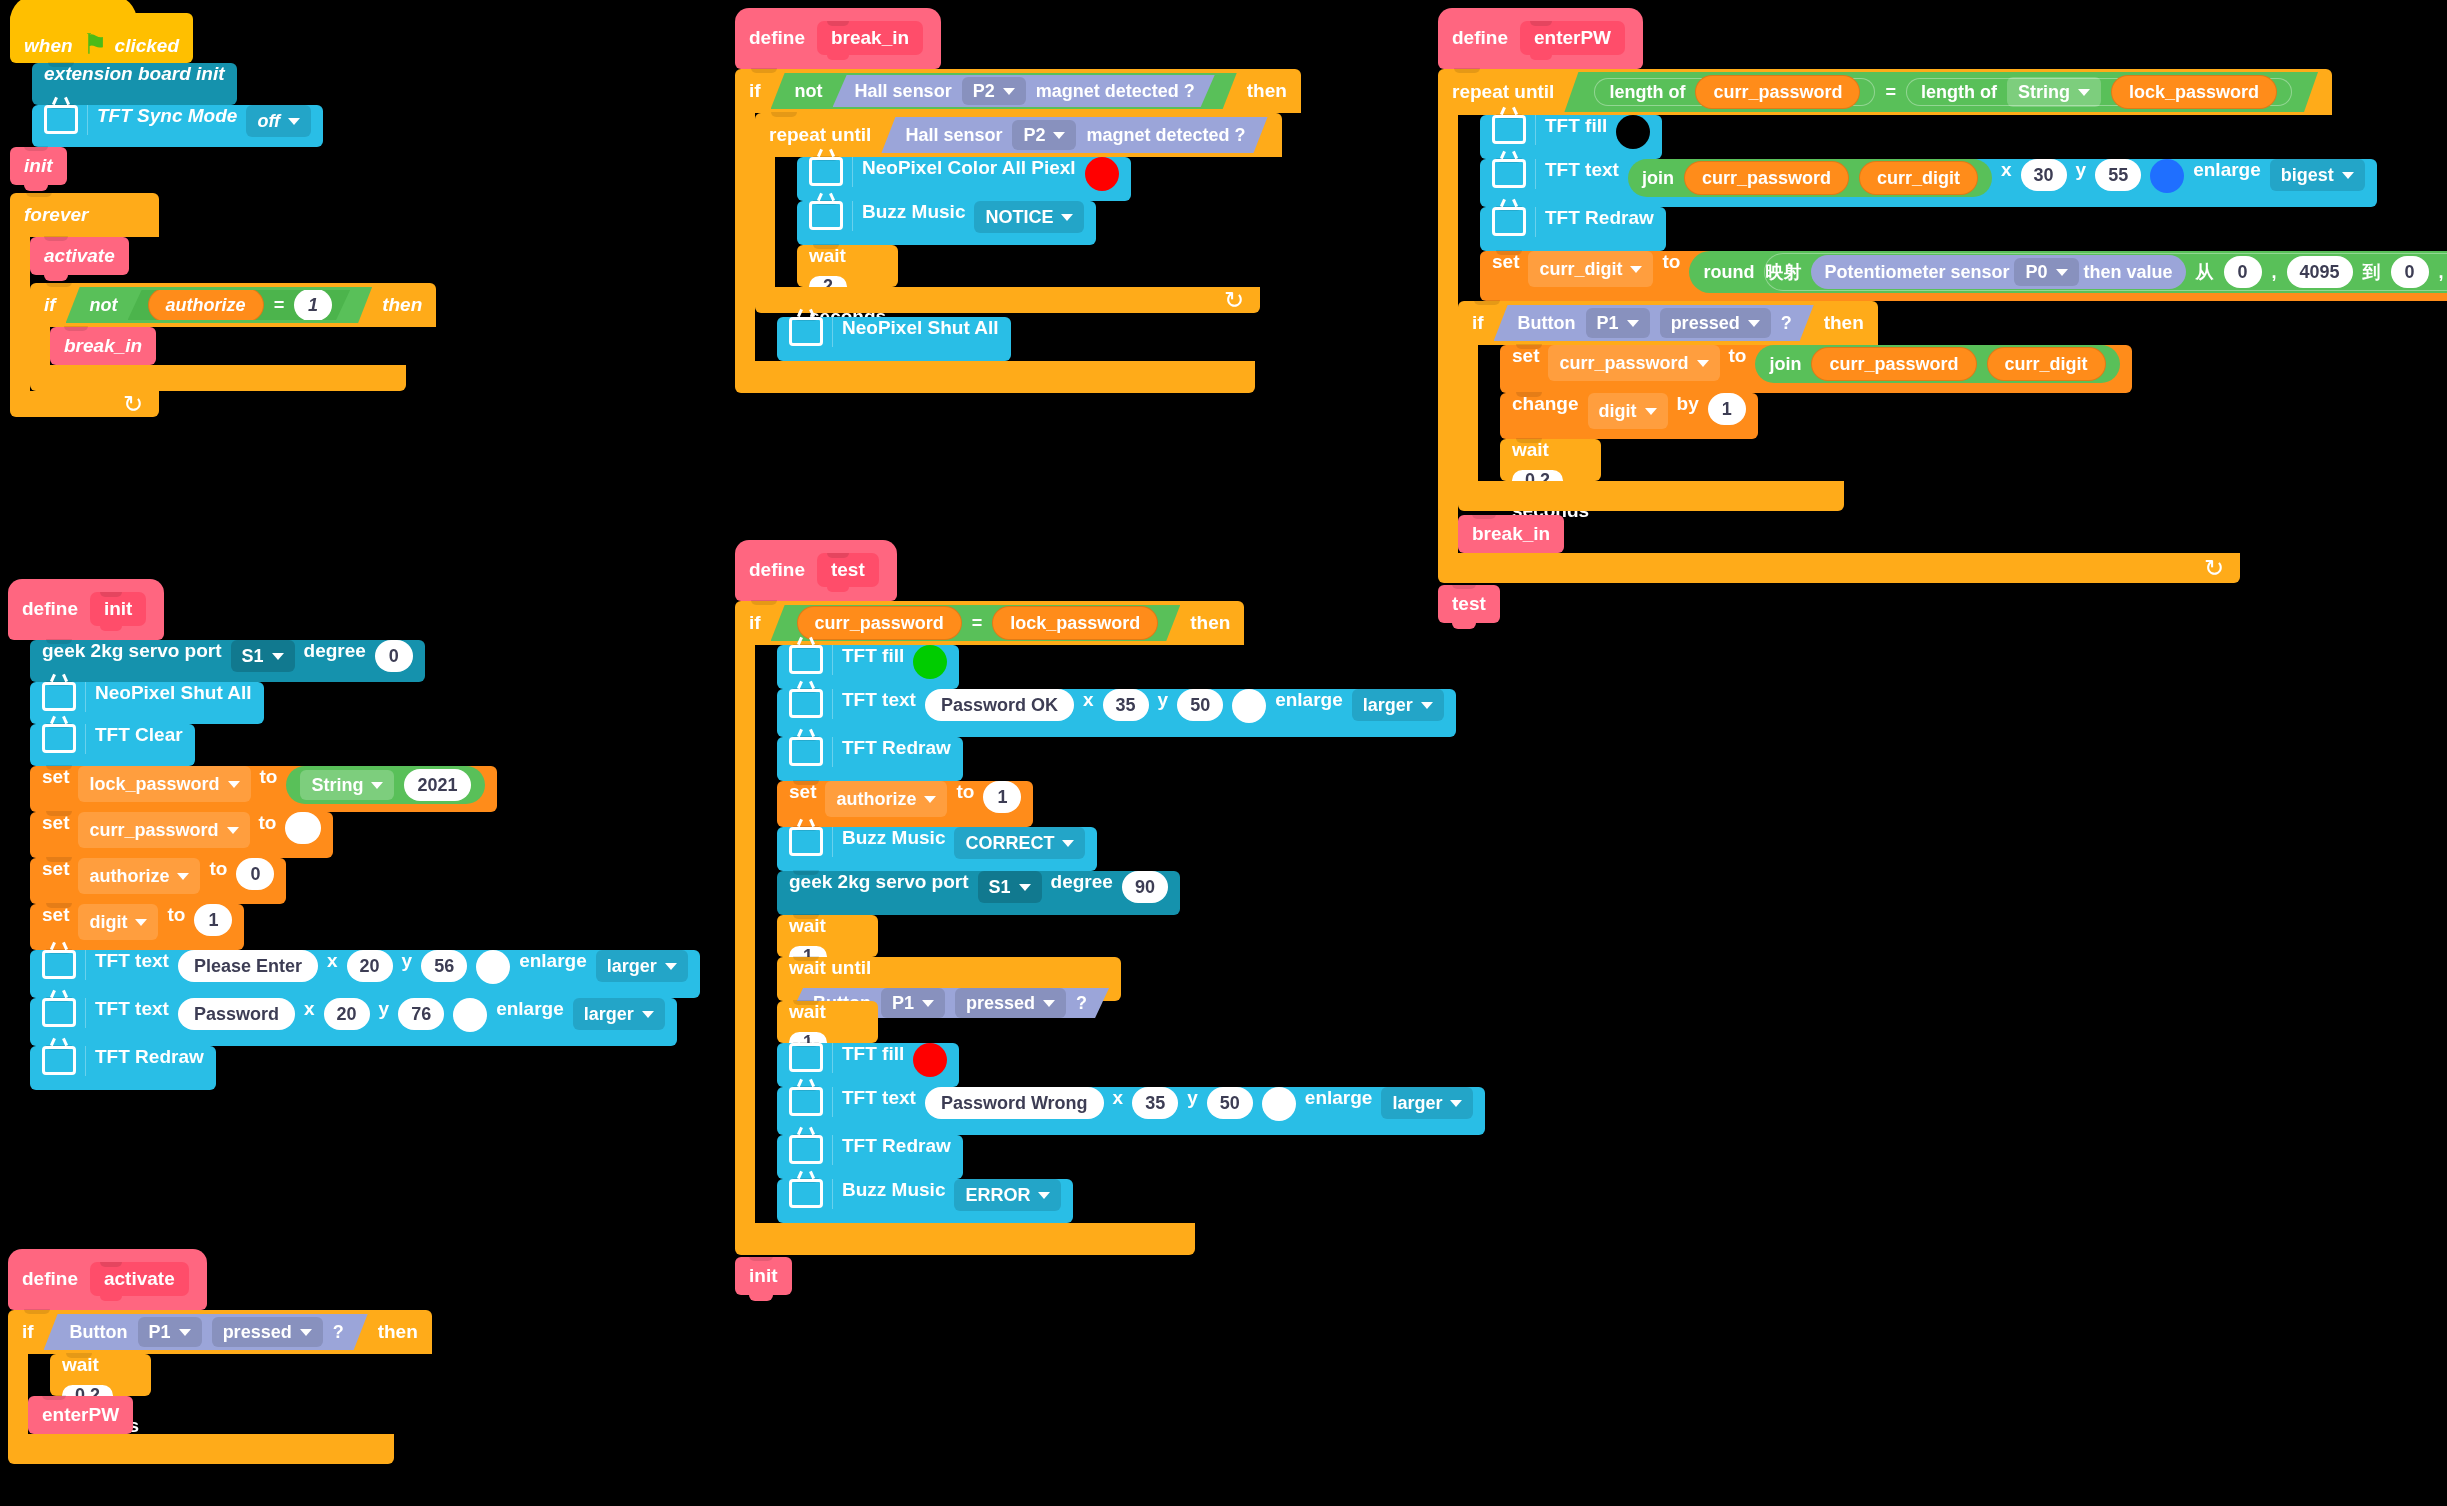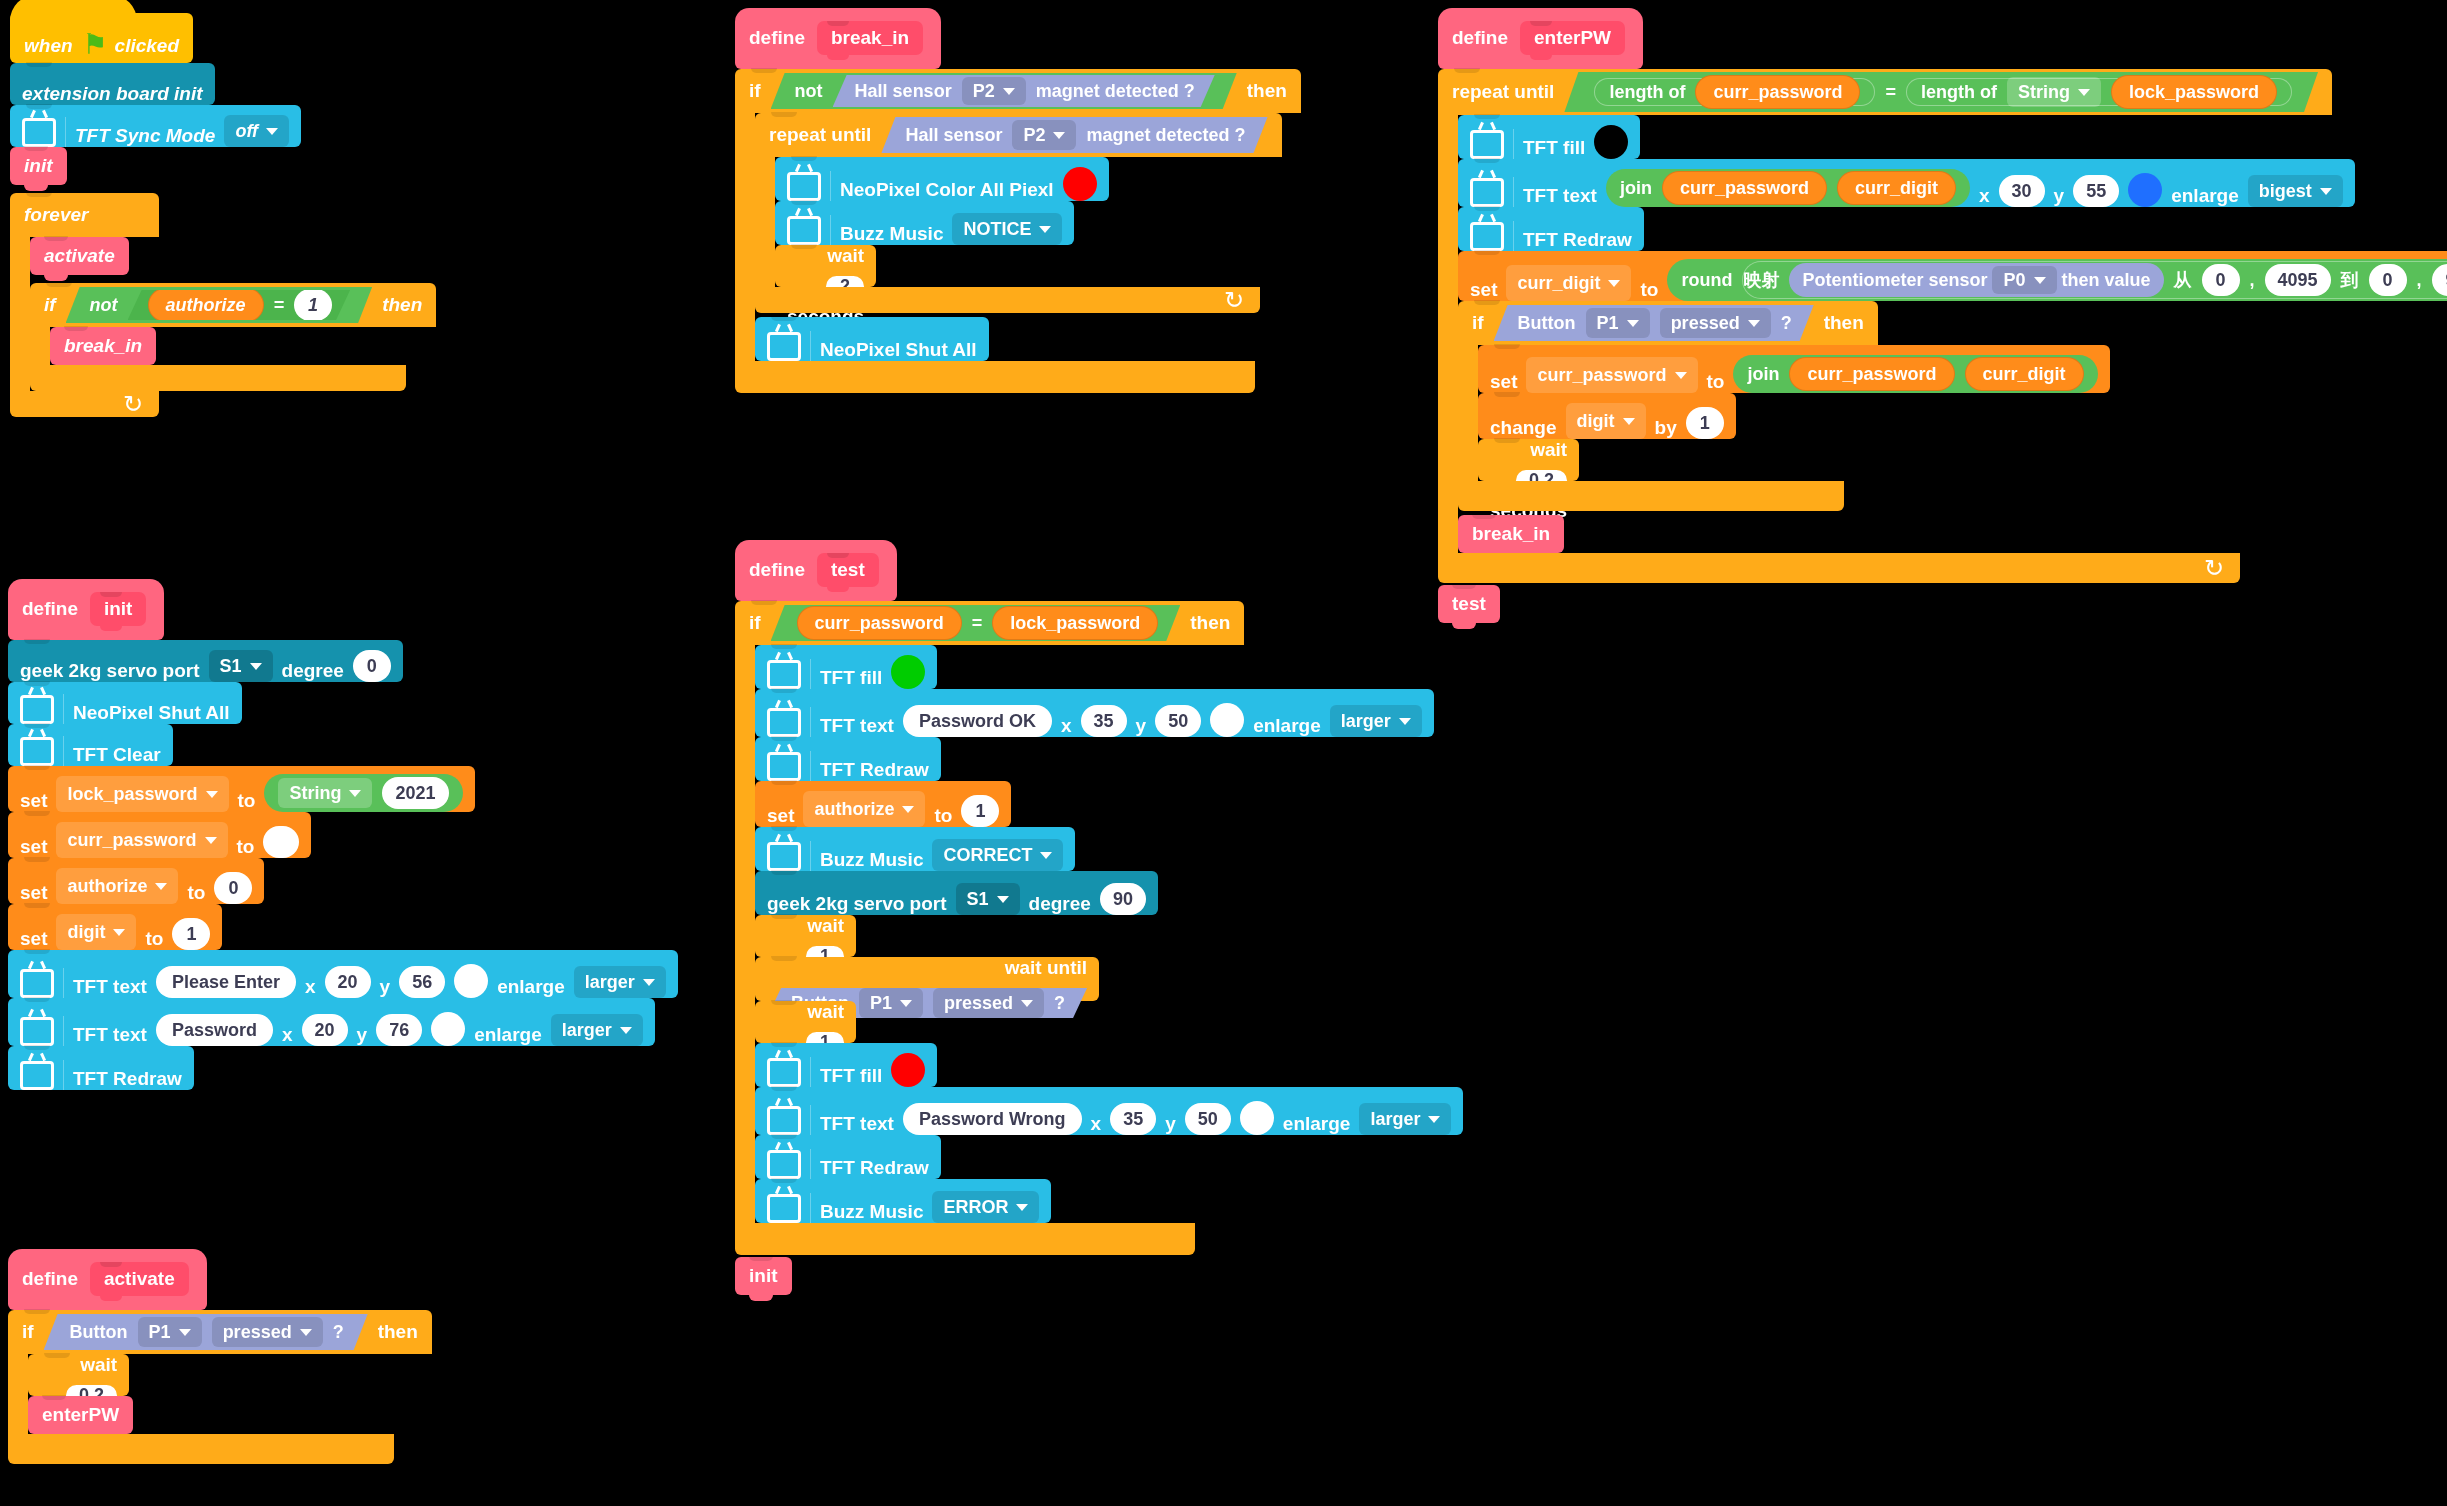--- a/index.html
+++ b/index.html
@@ -27,24 +27,25 @@
     --c-ext:#29BEE6;          
     --c-ext-dk:#1BA8CE;
     --c-ext2:#1592AD;         
   }
 
   .ws { position:absolute; inset:0; }
 
   
   .stack{ position:absolute; }
   .row{
-    position:relative; display:flex; align-items:flex-end;
+    position:relative; display:flex; align-items:flex-start;
     height:38px; border-radius:6px; padding:0 12px; gap:9px;
     color:#fff; font-size:19px; font-weight:bold; white-space:nowrap;
     width:max-content;
+    margin-left:22px;
   }
   .row::before{ 
     content:""; position:absolute; left:16px; top:-1px;
     width:26px; height:5px; background:rgba(0,0,0,.10);
     border-radius:0 0 6px 6px;
   }
 
   .ctl   { background:var(--c-control);flex-direction:column; }
   .var   { background:var(--c-var); }
   .ext   { background:var(--c-ext); }

